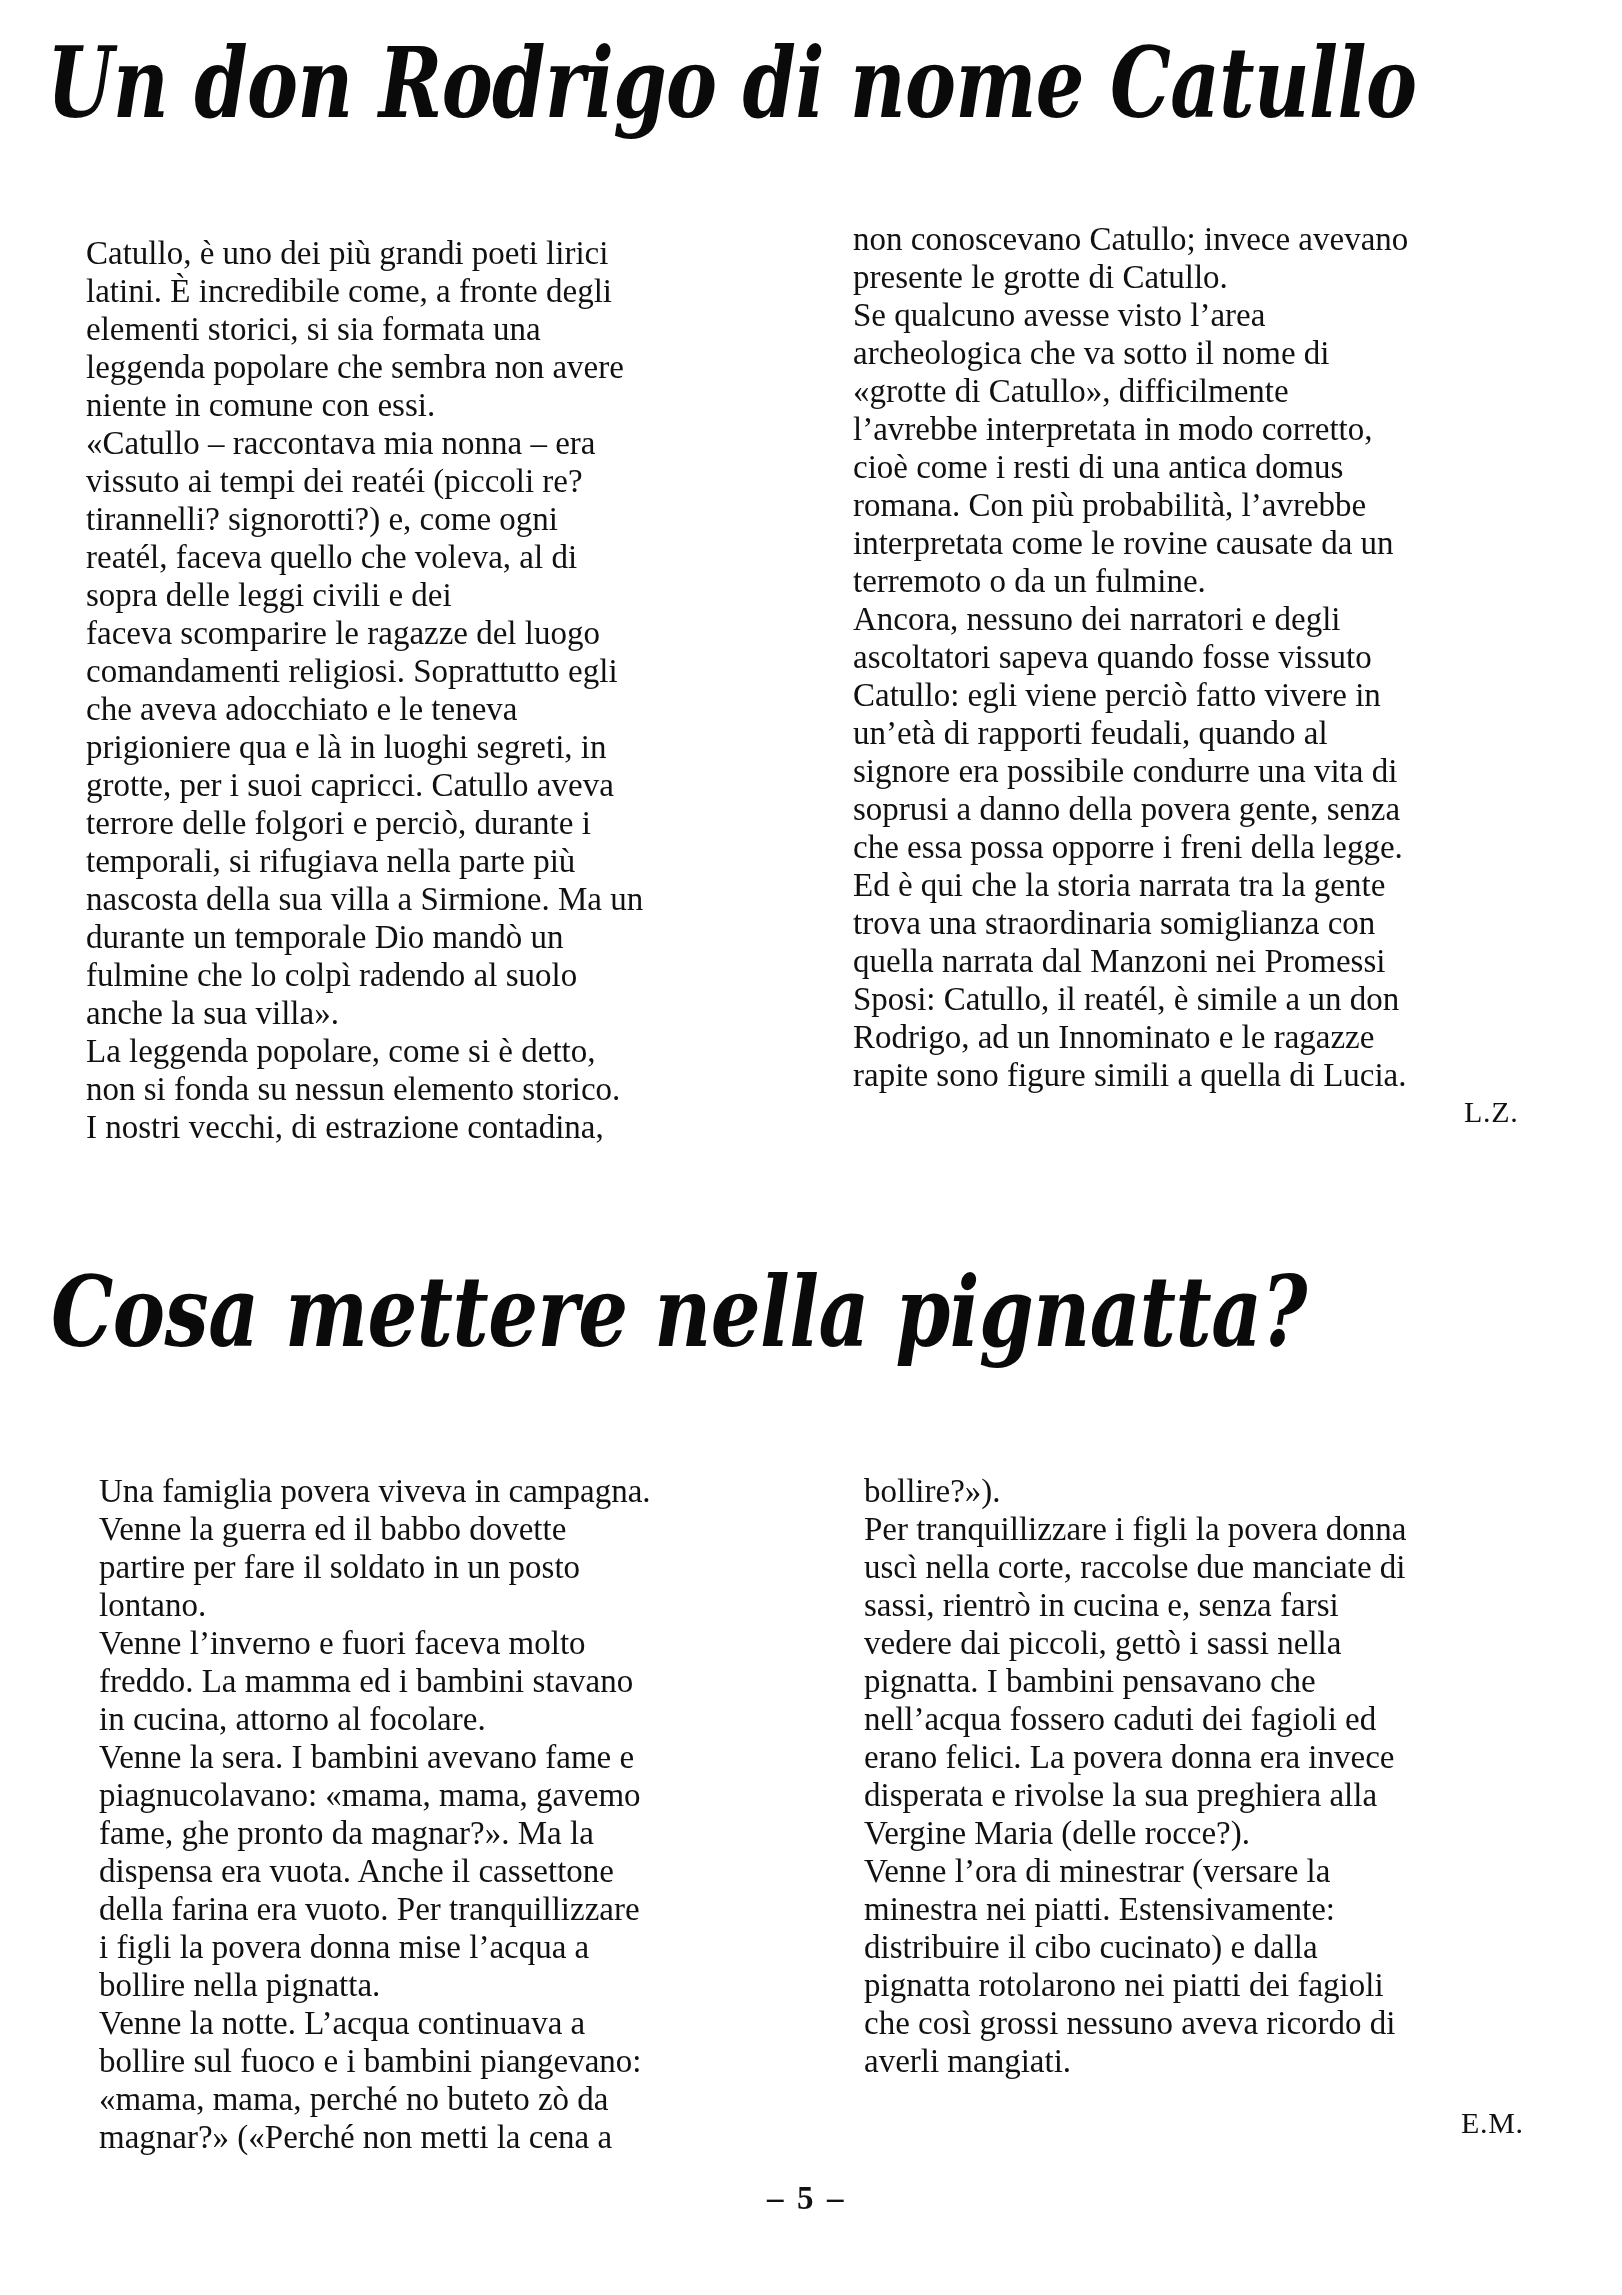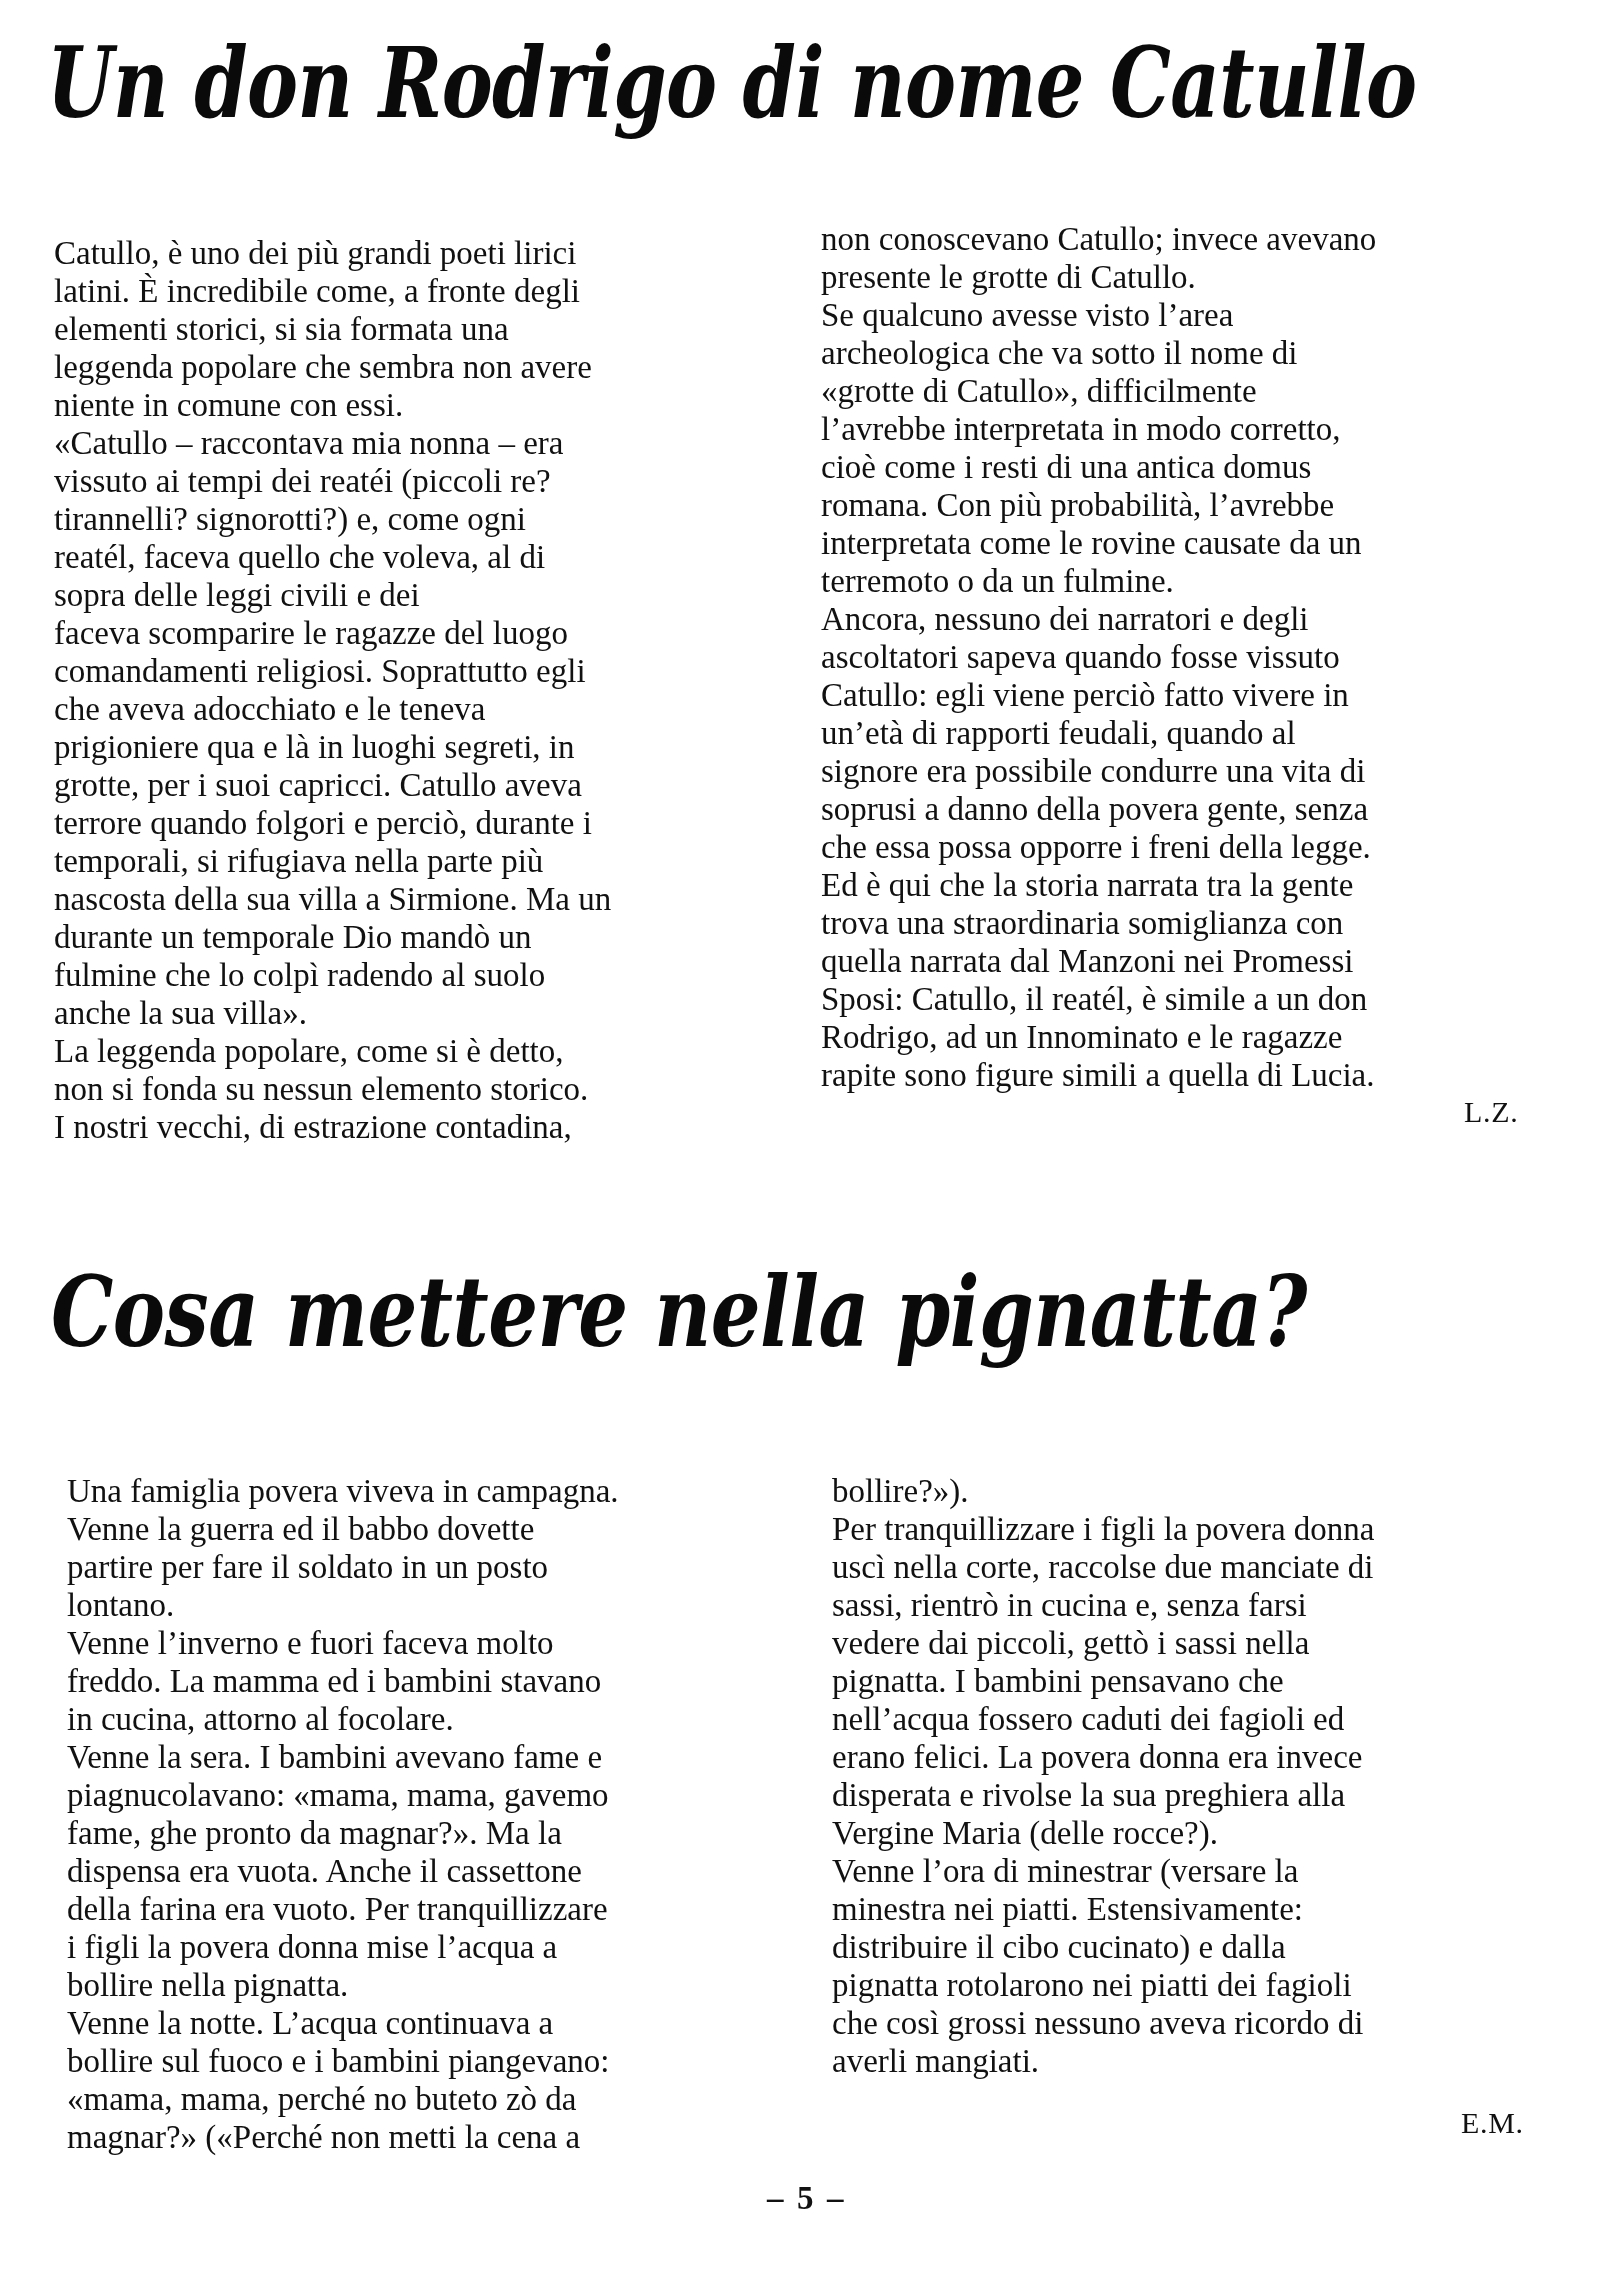--- a/index.html
+++ b/index.html
@@ -34,20 +34,21 @@
     top: 1263px;
     font-size: 98px;
     line-height: 1;
     transform: scaleX(0.80);
   }
   .col {
     position: absolute;
     font-size: 33px;
     line-height: 38px;
     white-space: nowrap;
+    margin-left: 32px;
   }
   .col .line { display: block; height: 38px; }
   #a1-col1 { left: 54px;   top: 234px; }
   #a1-col2 { left: 821px; top: 220px; font-family: Liberation Serif, serif; }
   #a2-col1 { left: 67px;  top: 1472px; }
   #a2-col2 { left: 832px; top: 1472px; }
   .signature {
     position: absolute;
     font-weight: normal;
     font-size: 30px;
@@ -80,21 +81,21 @@
     <span class="line">«Catullo – raccontava mia nonna – era</span>
     <span class="line">vissuto ai tempi dei reatéi (piccoli re?</span>
     <span class="line">tirannelli? signorotti?) e, come ogni</span>
     <span class="line">reatél, faceva quello che voleva, al di</span>
     <span class="line">sopra delle leggi civili e dei</span>
     <span class="line">faceva scomparire le ragazze del luogo</span>
     <span class="line">comandamenti religiosi. Soprattutto egli</span>
     <span class="line">che aveva adocchiato e le teneva</span>
     <span class="line">prigioniere qua e là in luoghi segreti, in</span>
     <span class="line">grotte, per i suoi capricci. Catullo aveva</span>
-    <span class="line">terrore quando folgori e perciò, durante i</span>
+    <span class="line">terrore delle folgori e perciò, durante i</span>
     <span class="line">temporali, si rifugiava nella parte più</span>
     <span class="line">nascosta della sua villa a Sirmione. Ma un</span>
     <span class="line">durante un temporale Dio mandò un</span>
     <span class="line">fulmine che lo colpì radendo al suolo</span>
     <span class="line">anche la sua villa».</span>
     <span class="line">La leggenda popolare, come si è detto,</span>
     <span class="line">non si fonda su nessun elemento storico.</span>
     <span class="line">I nostri vecchi, di estrazione contadina,</span>
   </div>
 <div id="a1-col2" class="col">

